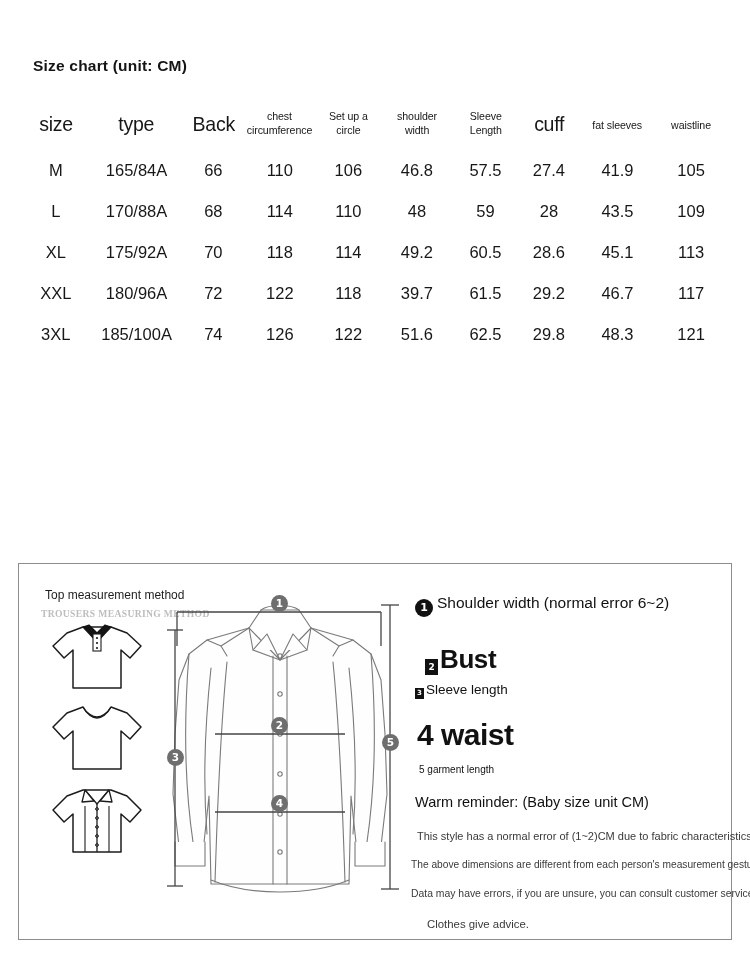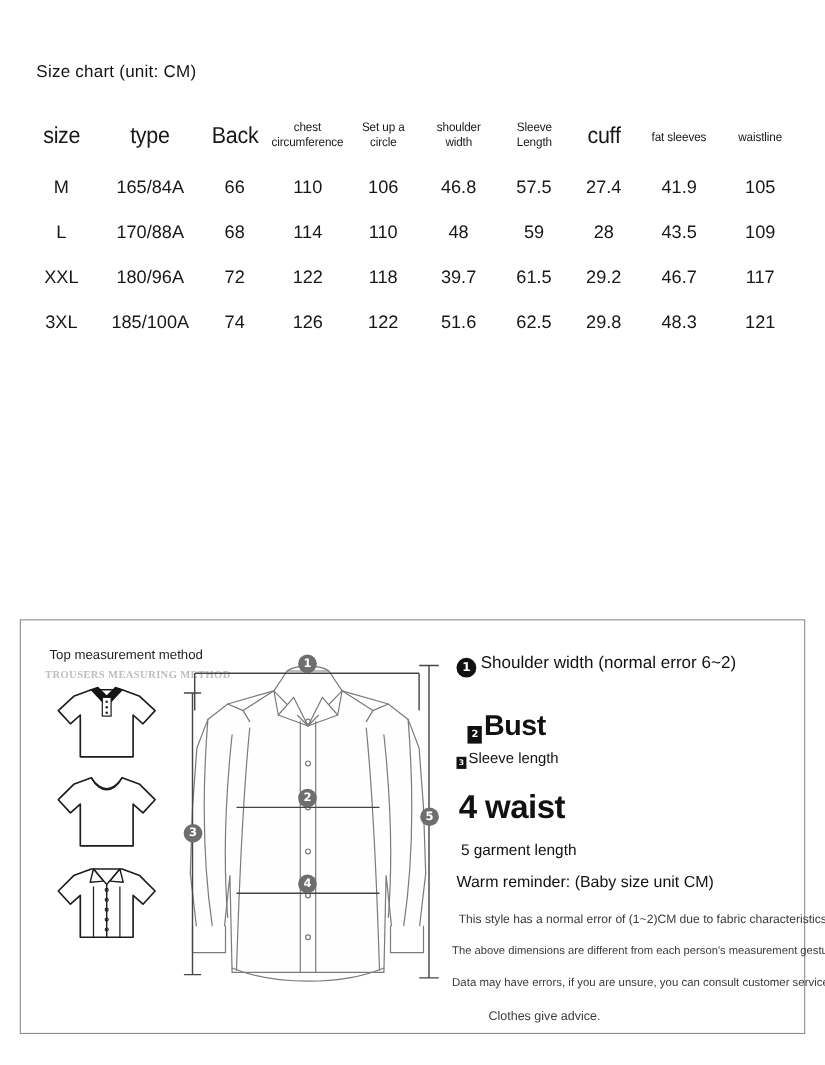--- a/index.html
+++ b/index.html
@@ -14,21 +14,21 @@
     font-family: "Liberation Sans", sans-serif;
     color: #1a1a1a;
     overflow: hidden;
   }
 
   
   .chart-title {
     position: absolute;
     left: 33px; top: 57px;
     font-size: 15.5px;
-    font-weight: 400;
+    font-weight: 700;
     letter-spacing: .2px;
     color: #141414;
     white-space: nowrap;
   }
 
   
   .size-table {
     position: absolute;
     left: 22px; top: 98px;
     width: 706px;
@@ -166,28 +166,28 @@
     font-family: "DejaVu Sans", sans-serif;
     vertical-align: -2px;
     margin-right: 2px;
   }
   .num-sq.sm { width: 9px; height: 11px; line-height: 11px; font-size: 7px; vertical-align: -1px; }
 
   .lg-1 { position: absolute; left: 4px;  top: 12px;  font-size: 15.5px; }
   .lg-2 { position: absolute; left: 14px; top: 62px;  font-size: 26px; font-weight: 700; letter-spacing: -0.4px; }
   .lg-3 { position: absolute; left: 4px;  top: 100px; font-size: 13.5px; }
   .lg-4 { position: absolute; left: 6px;  top: 136px; font-size: 30px; font-weight: 700; letter-spacing: -0.5px; }
-  .lg-5 { position: absolute; left: 8px;  top: 182px; font-size: 14px; }
+  .lg-5 { position: absolute; left: 8px;  top: 182px; font-size: 10px; }
 
   .warm { position: absolute; left: 4px; top: 212px; font-size: 14.5px; color: #111; white-space: nowrap; }
   .note { position: absolute; font-size: 11px; color: #3a3a3a; white-space: nowrap; }
   .note-1 { left: 6px;  top: 248px; }
   .note-2 { left: 0px;  top: 277px; font-size: 10.2px; }
   .note-3 { left: 0px;  top: 306px; font-size: 10.4px; }
-  .note-4 { left: 16px; top: 336px; font-size: 11.4px; margin-left: 17px; }
+  .note-4 { left: 16px; top: 336px; font-size: 11.4px; }
 </style>
 </head>
 <body>
 
 <div class="chart-title">Size chart (unit: CM)</div>
 
 <table class="size-table">
   <colgroup>
     <col class="c-size">
       <col class="c-type">
@@ -253,20 +253,32 @@
       <td>68</td>
       <td>114</td>
       <td>110</td>
       <td>48</td>
       <td>59</td>
       <td>28</td>
       <td>43.5</td>
       <td>109</td>
     </tr>
     <tr>
+      <td>XL</td>
+      <td>175/92A</td>
+      <td>70</td>
+      <td>118</td>
+      <td>114</td>
+      <td>49.2</td>
+      <td>60.5</td>
+      <td>28.6</td>
+      <td>45.1</td>
+      <td>113</td>
+    </tr>
+    <tr>
       <td>XXL</td>
       <td>180/96A</td>
       <td>72</td>
       <td>122</td>
       <td>118</td>
       <td>39.7</td>
       <td>61.5</td>
       <td>29.2</td>
       <td>46.7</td>
       <td>117</td>

